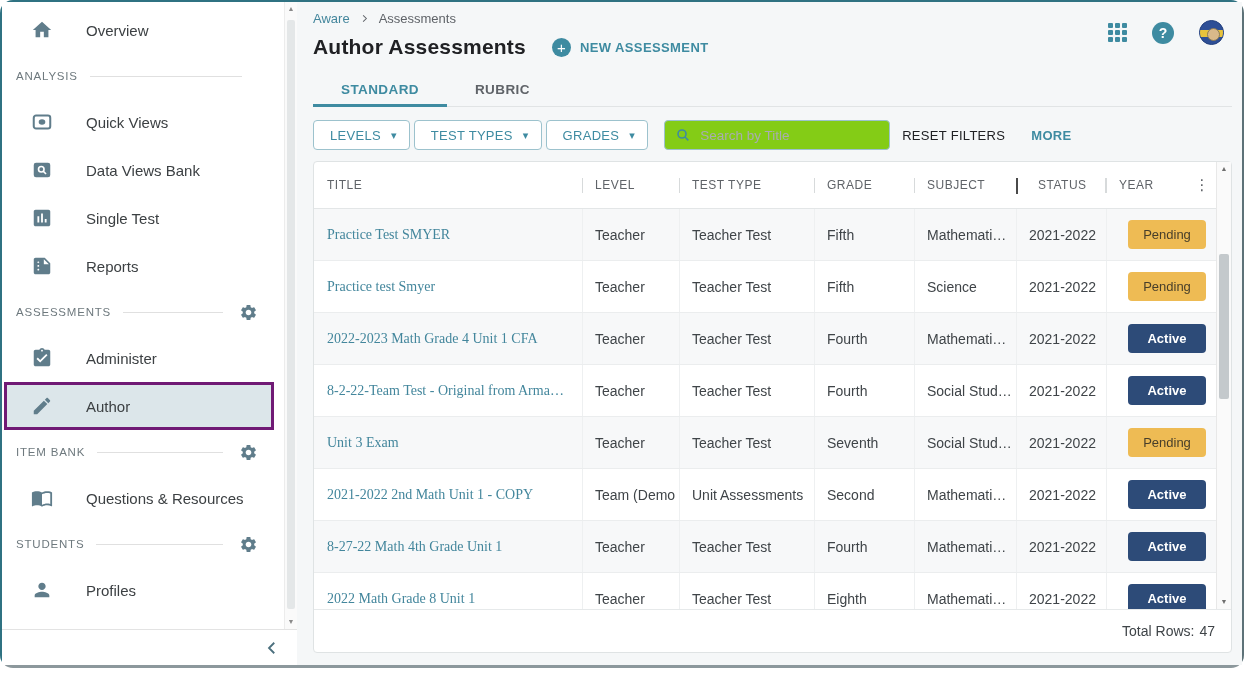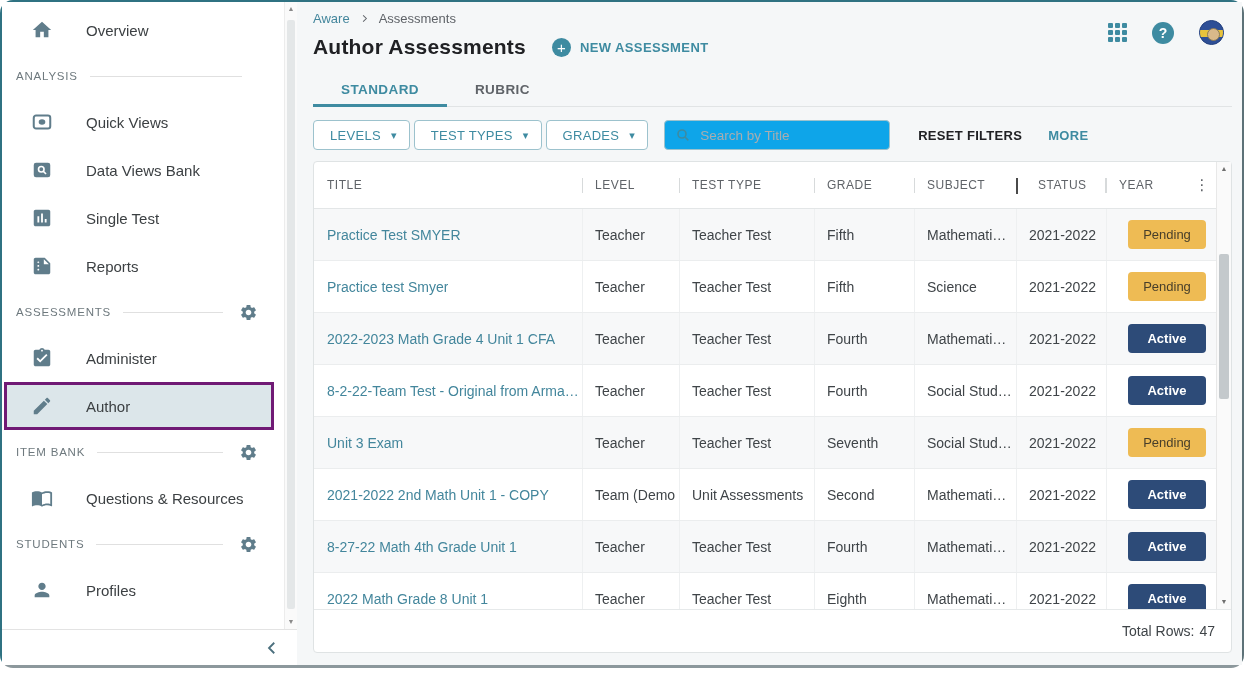--- a/index.html
+++ b/index.html
@@ -76,26 +76,26 @@
   .tab { padding:10px 28px 7px; font-size:13.5px; font-weight:700; letter-spacing:.4px;
     color:#5f6368; border-bottom:3px solid transparent; margin-bottom:-1px; cursor:pointer; }
   .tab.active { color:#3e8ba1; border-bottom-color:#3e8ba1; }
 
   .filter-bar { display:flex; align-items:center; gap:12px; padding:13px 0 11px; }
   .filter-btn { height:30px; padding:0 12px 0 16px; border:1px solid #9cc2cd; border-radius:4px;
     background:#fff; color:#3e8ba1; font-size:13px; letter-spacing:.3px;
     display:flex; align-items:center; gap:10px; cursor:pointer; white-space:nowrap; }
   .caret { font-size:11px; line-height:1; }
   .search-box { height:30px; width:226px; border:1px solid #9cc2cd; border-radius:4px;
-    background:#0ea5e9; display:flex; align-items:center; padding:0 10px; gap:9px; margin-left:4px; }
+    background:#84cc16; display:flex; align-items:center; padding:0 10px; gap:9px; margin-left:4px; }
   .search-box svg { width:16px; height:16px; fill:none; stroke:#3e8ba1; stroke-width:2.4; flex:none; }
   .search-box input { border:none; outline:none; font-size:13.5px; color:#3c4043; width:100%;
     font-family:inherit; background:transparent; }
   .search-box input::placeholder { color:#a8adb0; }
-  .reset-filters { margin-left:16px; font-size:13px; font-weight:700; color:#202124;
+  .reset-filters { margin-left:0; font-size:13px; font-weight:400; color:#202124;
     letter-spacing:.3px; cursor:pointer; white-space:nowrap; }
   .more-link { margin-left:14px; font-size:13px; font-weight:700; color:#3e8ba1;
     letter-spacing:.3px; cursor:pointer; }
 
   
   .card { background:#fff; border:1px solid #dfe3e4; border-radius:4px; flex:1; min-height:0;
     margin-bottom:12px; display:flex; flex-direction:column; --cols:268px 97px 135px 100px 102px 90px 1fr; }
   .table-zone { flex:1; display:flex; min-height:0; }
   .table-area { flex:1; min-width:0; display:flex; flex-direction:column; }
 
@@ -112,21 +112,21 @@
   .col-dots { font-size:15px; color:#5f6368; cursor:pointer; padding:0 2px; }
 
   .rows-area { flex:1; overflow:hidden; }
   .trow { display:grid; grid-template-columns:var(--cols); height:52px; align-items:center;
     border-bottom:1px solid #ebedee; font-size:14px; color:#3f4448; }
   .trow:nth-child(odd) { background:#f7f8f9; }
   .td { padding-left:13px; height:100%; display:flex; align-items:center; overflow:hidden;
     white-space:nowrap; position:relative; }
   .td:not(:first-child)::before { content:""; position:absolute; left:0; top:0; bottom:0;
     width:1px; background:#eef0f1; }
-  .title-link { color:#43869c; cursor:pointer; overflow:hidden; white-space:nowrap; }
+  .title-link { color:#43869c; cursor:pointer; overflow:hidden; white-space:nowrap;font-family:Liberation Serif, serif; }
   .td-status { padding-left:22px; }
   .badge { width:78px; padding:7px 0; text-align:center; border-radius:4px; font-size:13px; flex:none; }
   .badge-pending { background:#eebb54; color:#473e2a; }
   .badge-active { background:#2d4b78; color:#fff; font-weight:700; }
 
   .v-scrollbar { width:15px; flex:none; border-left:1px solid #e8e8e8; background:#fafafa; position:relative; }
   .v-scrollbar .scroll-thumb { position:absolute; left:2px; right:2px; top:92px; height:145px;
     background:#c4c9cc; border-radius:2px; }
   .v-scrollbar .scroll-arrow { color:#6f6f6f; }
 

